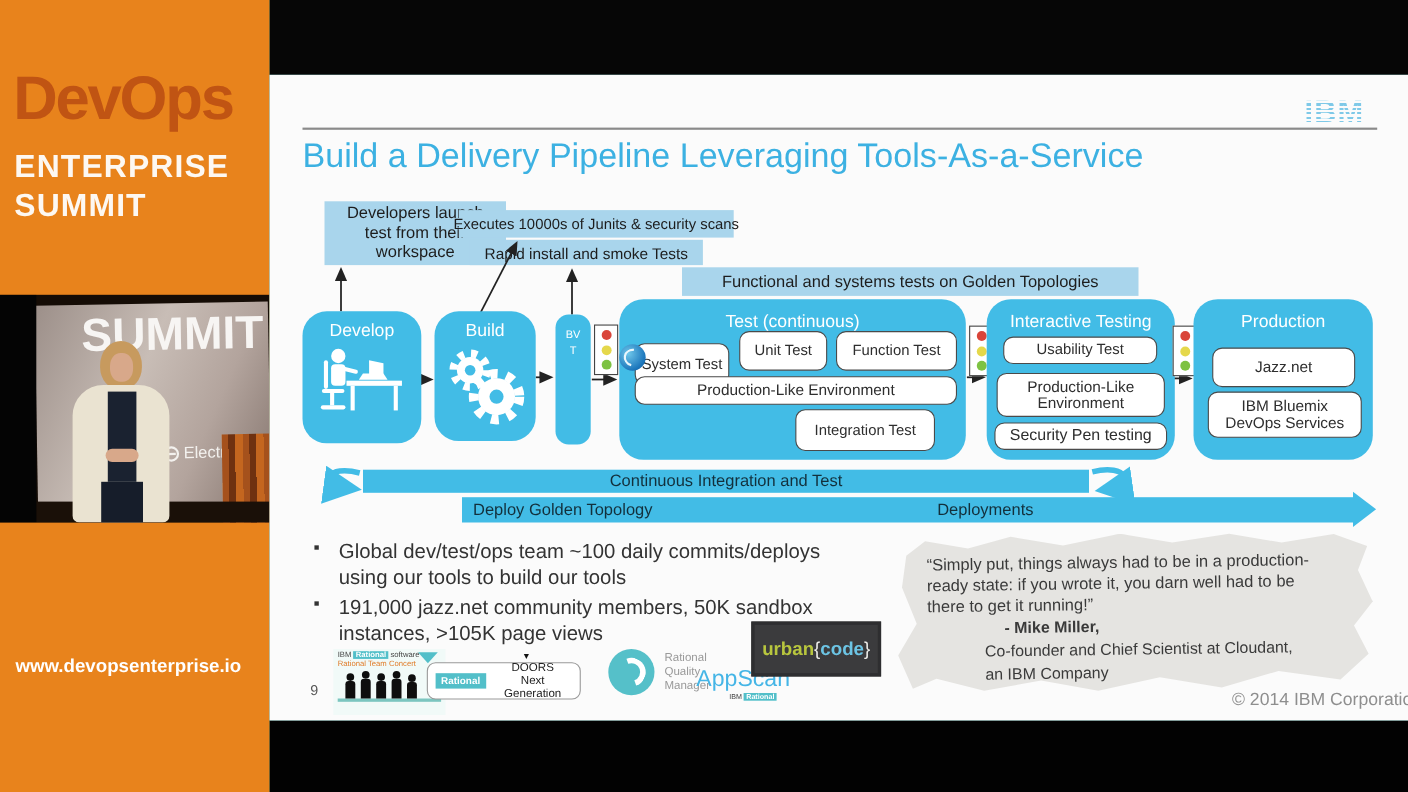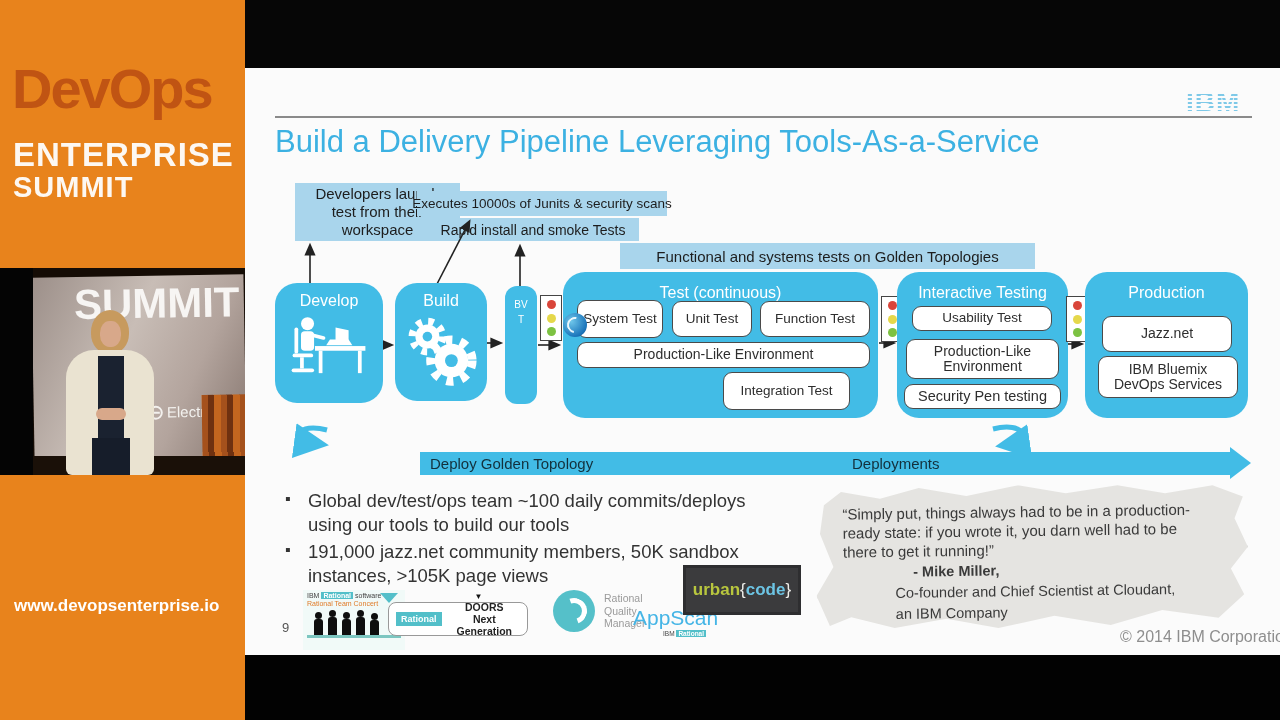--- a/index.html
+++ b/index.html
@@ -6,21 +6,21 @@
   html,body { width:1280px; height:720px; background:#000; font-family:"Liberation Sans", sans-serif; }
   #stage { position:relative; width:1280px; height:720px; overflow:hidden; background:#0f766e; }
 
   
   #topbar { position:absolute; left:245px; top:0; width:1035px; height:68px; background:#060606; }
   #bottombar { position:absolute; left:245px; top:655px; width:1035px; height:65px; background:#020202; }
 
   
   #sidebar { position:absolute; left:0; top:0; width:245px; height:720px; background:#E8831C; overflow:hidden; }
   .logo-devops { position:absolute; left:12px; top:56px; font-weight:bold; font-size:56px; letter-spacing:-2px; color:#C05413; }
-  .logo-ent { position:absolute; left:13px; top:136px; font-weight:bold; font-size:33px; letter-spacing:1px; color:#FDF8F2; }
+  .logo-ent { position:absolute; left:13px; top:136px; font-weight:bold; font-size:29px; letter-spacing:1px; color:#FDF8F2; }
   .logo-sum { position:absolute; left:13px; top:171px; font-weight:bold; font-size:29px; letter-spacing:1px; color:#FDF8F2; }
   .website { position:absolute; left:14px; top:596px; font-weight:bold; font-size:17px; color:#FFFFFF; }
 
   
   #photo { position:absolute; left:0; top:268px; width:245px; height:207px; background:#150C05; overflow:hidden; }
   .ph-band { position:absolute; left:0; top:0; width:33px; height:100%; background:#040404; }
   .ph-screen { position:absolute; left:33px; top:8px; width:212px; height:182px;
                background:linear-gradient(115deg,#9C8F89 0%, #C8BDB6 42%, #B3A49D 70%, #85756E 100%); transform:rotate(-1deg); }
   .ph-screen-title { position:absolute; left:42px; top:4px; font-weight:bold; font-size:42px; color:#F7F5F3; letter-spacing:0; white-space:nowrap; }
   .ph-sub { position:absolute; left:40px; top:128px; display:flex; align-items:center; gap:26px; color:#F3F1EE; }
@@ -73,21 +73,21 @@
   #tl1 { left:295px; top:227px; } #tl2 { left:636px; top:228px; } #tl3 { left:821px; top:228px; }
 
   .panel { position:absolute; background:#42BCE6; border-radius:22px; color:#fff; }
   .panel .ptitle { text-align:center; font-size:16px; margin-top:12px; }
   #pn-test { left:318px; top:204px; width:315px; height:146px; }
   #pn-it   { left:652px; top:204px; width:171px; height:146px; }
   #pn-prod { left:840px; top:204px; width:163px; height:146px; }
 
   .wbox { position:absolute; background:#FFF; border:1.5px solid #4a4a4a; border-radius:9px; color:#2e2e2e;
           display:flex; align-items:center; justify-content:center; text-align:center; line-height:1.08; font-size:13.5px; padding:1px 3px; }
-  #tb-sys  { left:14px;  top:28px;  width:86px;  height:38px; }
+  #tb-sys  { left:14px;  top:40px;  width:86px;  height:38px; }
   #tb-unit { left:109px; top:29px;  width:80px;  height:36px; }
   #tb-func { left:197px; top:29px;  width:110px; height:36px; }
   #tb-ple  { left:14px;  top:70px;  width:293px; height:26px; font-size:14px; }
   #tb-perf { left:18px;  top:100px; width:128px; height:38px; }
   #tb-int  { left:160px; top:100px; width:127px; height:38px; }
   #ib-usab { left:15px; top:34px;  width:140px; height:25px; }
   #ib-ple  { left:9px;  top:67px;  width:153px; height:40px; font-size:14px; }
   #ib-sec  { left:7px;  top:112px; width:157px; height:25px; font-size:14.5px; }
   #pb-jazz { left:17px; top:44px;  width:130px; height:36px; font-size:14px; }
   #pb-blue { left:13px; top:84px;  width:140px; height:42px; font-size:14px; }
@@ -127,21 +127,21 @@
   .rtc-l1 { font-size:7px; color:#444; white-space:nowrap; }
   .rtc-l1 .badge, .appscan-sub .badge { background:#52BFC9; color:#fff; padding:0 2px; font-weight:bold; }
   .rtc-l2 { font-size:7px; color:#E07B28; white-space:nowrap; margin-top:1px; }
   .rtc-people { margin-top:3px; height:28px; border-bottom:3px solid #7CC6C0; display:flex; gap:5px; align-items:flex-end; padding:0 7px; }
   .pp { width:9px; height:16px; background:#0E0E0E; border-radius:3px 3px 0 0; position:relative; }
   .pp::before { content:""; position:absolute; top:-7px; left:1px; width:7px; height:7px; background:#0E0E0E; border-radius:50%; }
   .pp:nth-child(2){height:18px;} .pp:nth-child(4){height:18px;} .pp:nth-child(5){height:15px;}
   .doors { position:absolute; left:143px; top:534px; width:140px; height:34px; border:1.5px solid #999; border-radius:8px;
            background:#fff; display:flex; align-items:center; gap:7px; padding:0 7px; }
   .doors-badge { background:#52BFC9; color:#fff; font-size:9px; font-weight:bold; padding:2px 5px; }
-  .doors-text { font-size:10.5px; color:#222; font-weight:bold; text-align:center; line-height:1.15; flex:1; }
+  .doors-text { font-size:10.5px; color:#222; font-weight:normal; text-align:center; line-height:1.15; flex:1; }
   .doors-funnel { position:absolute; left:-9px; top:-10px; width:0; height:0;
            border-left:9px solid transparent; border-right:9px solid transparent; border-top:10px solid #52BFC9; }
   .doors-caret { position:absolute; left:62%; top:-11px; font-size:8px; color:#111; }
   .doors-caret::before { content:"▼"; }
   .rqm { position:absolute; left:308px; top:522px; display:flex; gap:9px; align-items:center; }
   .rqm-icon { width:42px; height:42px; border-radius:50%; background:#55C0C9; position:relative; }
   .rqm-icon::after { content:""; position:absolute; inset:8px; border:5px solid #fff; border-left-color:transparent;
            border-bottom-color:transparent; border-radius:50%; transform:rotate(25deg); }
   .rqm-text { font-size:10.5px; color:#9a9a9a; line-height:1.2; }
   .appscan { position:absolute; left:388px; top:538px; }
@@ -300,20 +300,21 @@
       <span class="dot y"></span>
       <span class="dot g"></span>
     </div>
 
     <div class="panel" id="pn-prod">
       <div class="ptitle">Production</div>
       <div class="wbox" id="pb-jazz">Jazz.net</div>
       <div class="wbox" id="pb-blue">IBM Bluemix DevOps Services</div>
     </div>
 
+    <div class="cibar">Continuous Integration and Test</div>
     <div class="deploy">
       <span class="t1">Deploy Golden Topology</span>
       <span class="t2">Deployments</span>
     </div>
 
     <ul class="bullets">
       <li>Global dev/test/ops team ~100 daily commits/deploys using our tools to build our tools</li>
       <li>191,000 jazz.net community members, 50K sandbox instances, &gt;105K page views</li>
     </ul>
 

